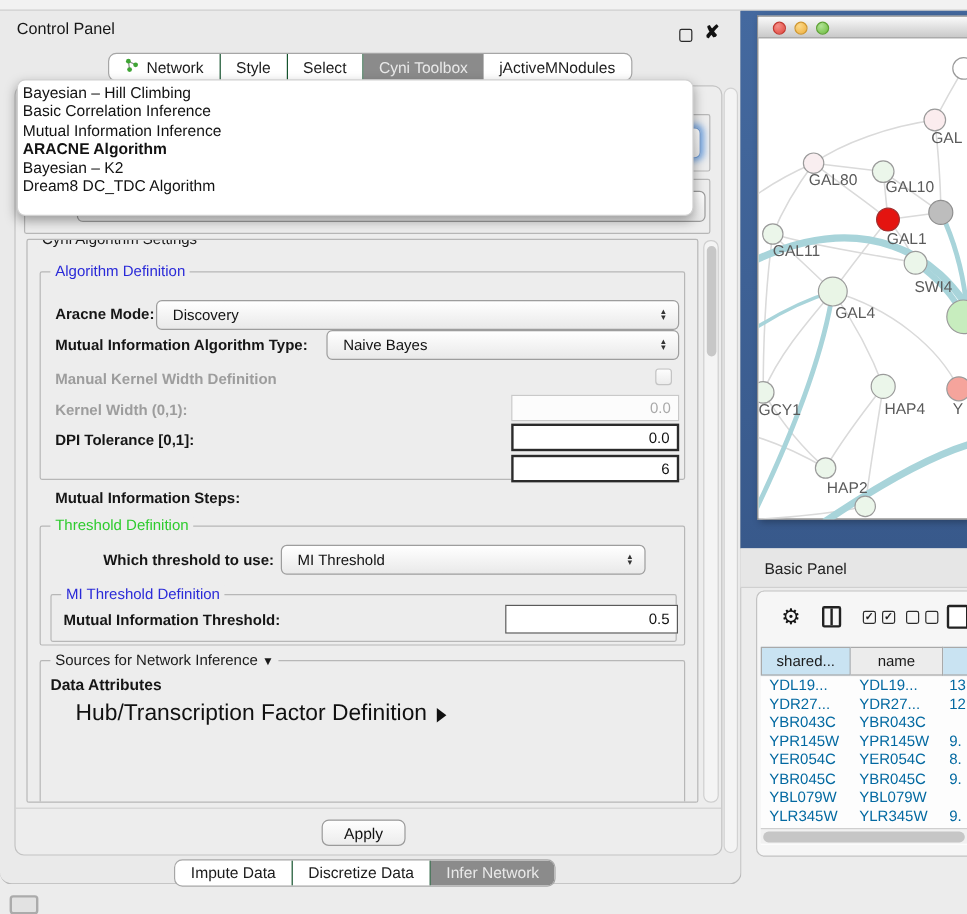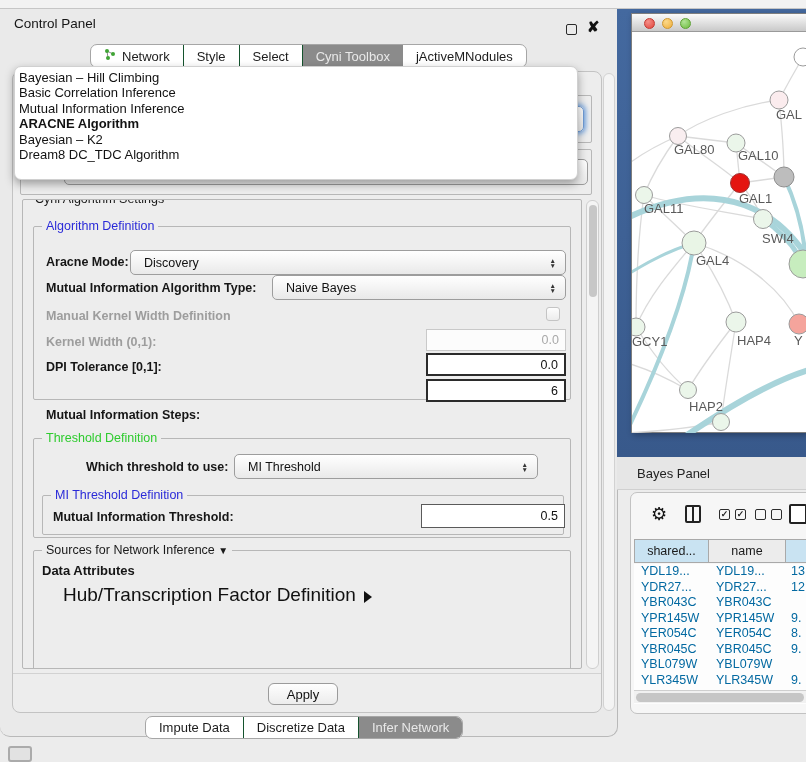--- a/index.html
+++ b/index.html
@@ -314,21 +314,21 @@
         <text x="0" y="313">GCY1</text>
         <text x="105" y="312">HAP4</text>
         <text x="162" y="312">Y</text>
         <text x="57" y="378">HAP2</text>
       </g>
     </svg>
   </div>
 </div>
 
 <div id="table-bar" class="abs">
-  <span>Bayes Panel</span>
+  <span>Basic Panel</span>
 </div>
 <div id="table-window" class="abs">
   <div id="tp-toolbar">
     <span id="gear-ic">⚙</span>
     <span id="split-ic"></span>
     <span class="cb" style="left:88px;">✓</span>
     <span class="cb" style="left:104px;">✓</span>
     <span class="cb" style="left:124px;"></span>
     <span class="cb" style="left:140px;"></span>
     <span id="doc-ic"></span>

